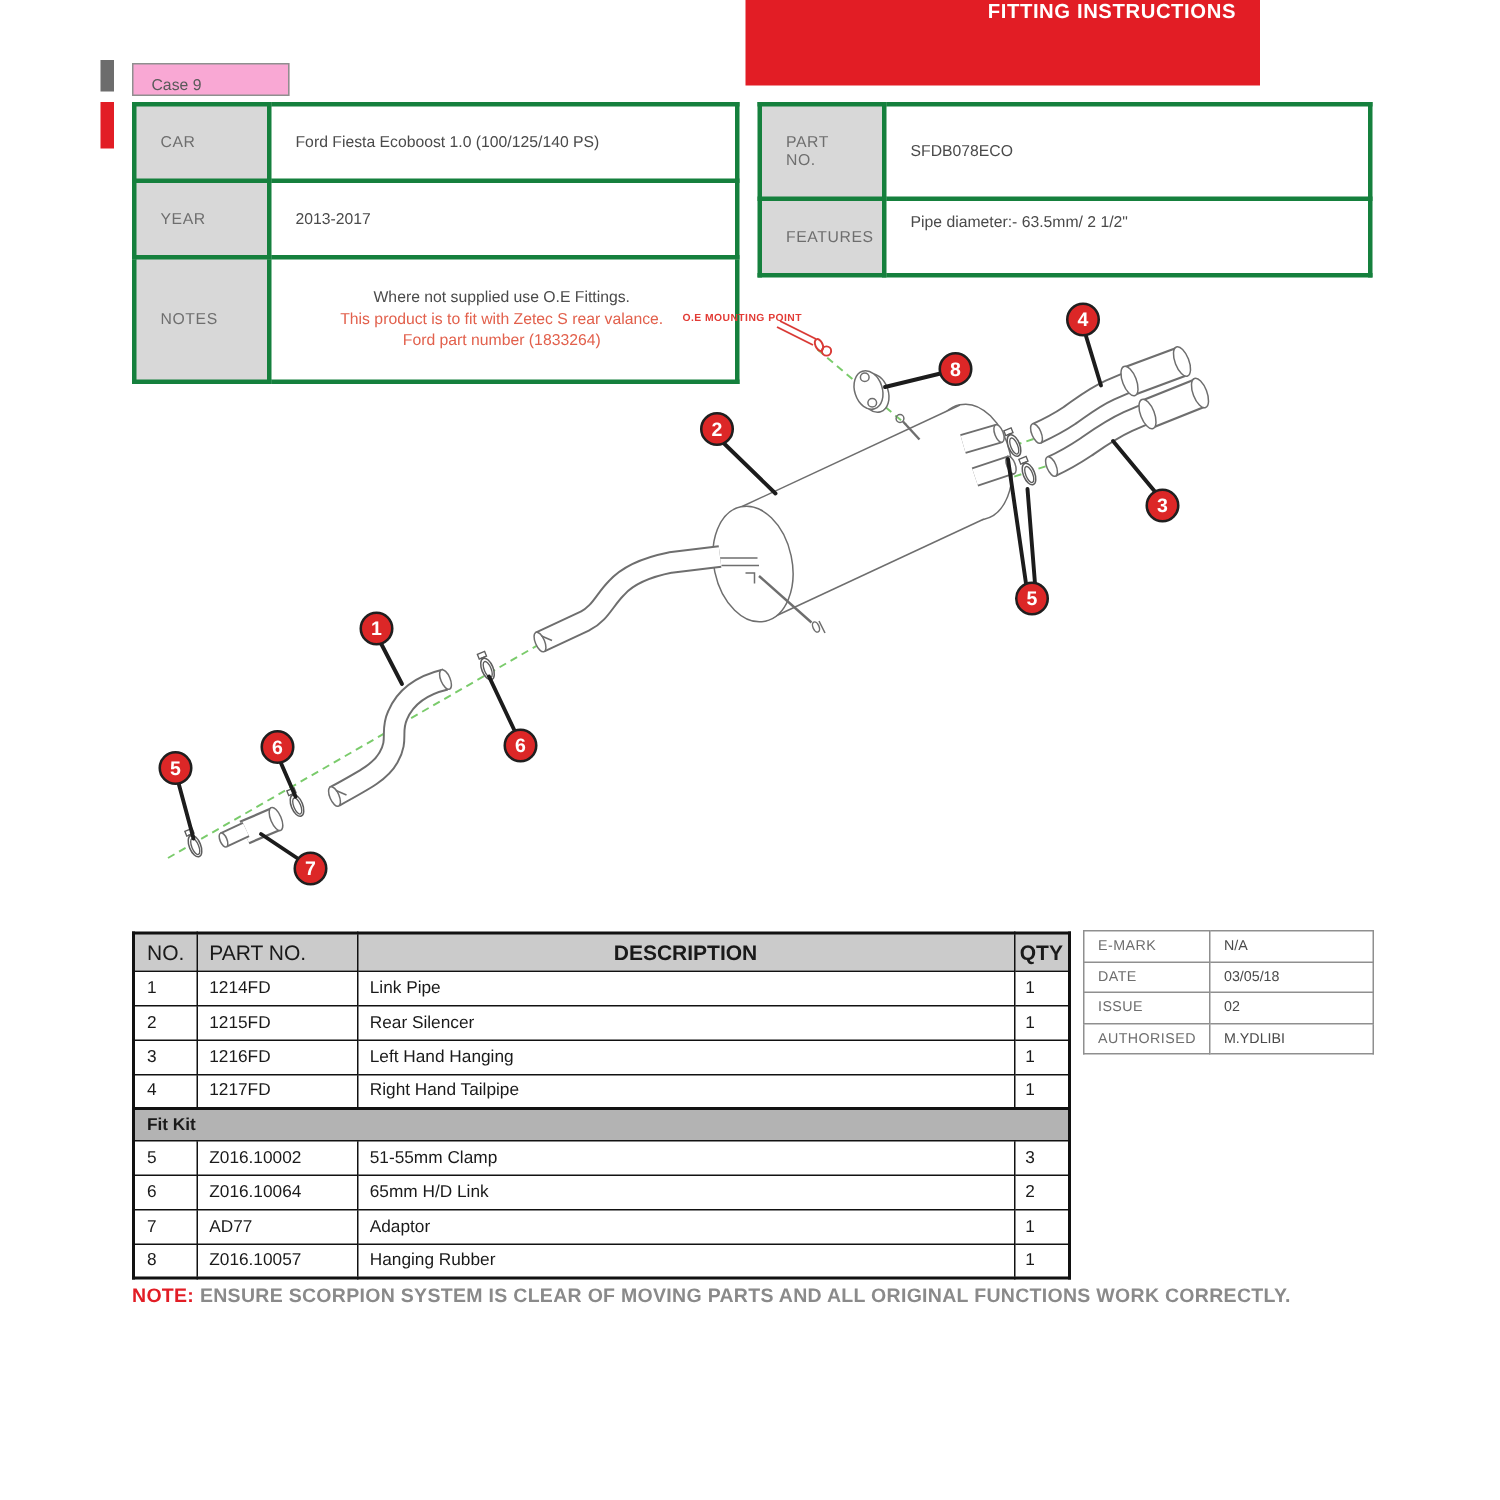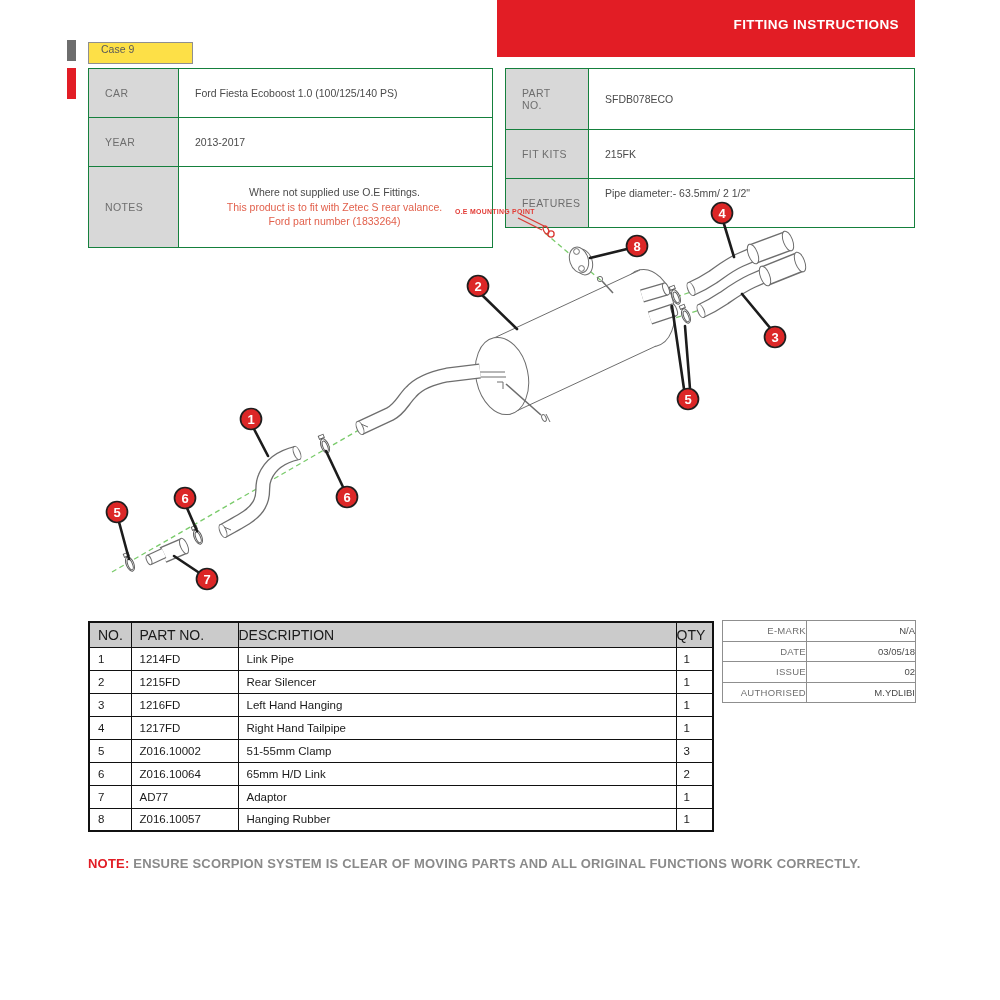--- a/index.html
+++ b/index.html
@@ -1,32 +1,32 @@
 <!DOCTYPE html>
 <html><head>
 <meta charset="utf-8">
 <style>
   html,body{margin:0;padding:0;background:#ffffff;}
   #page{position:relative;width:1000px;height:1000px;background:#ffffff;
         font-family:"Liberation Sans", sans-serif;overflow:hidden;}
 
   
-  #banner{position:absolute;left:497px;top:0;width:418px;height:57px;background:#e21d25;
-          display:flex;align-items:center;justify-content:flex-end;
+  #banner{position:absolute;left:497px;top:0;width:343px;height:57px;background:#e21d25;
+          display:flex;align-items:flex-start;justify-content:flex-end;
           padding:0 16px 9px 0;box-sizing:border-box;}
   #banner .t{color:#fff;font-size:13.5px;font-weight:bold;letter-spacing:.4px;}
   #gray-marker{position:absolute;left:67px;top:40px;width:9px;height:21px;background:#6d6d6d;}
   #red-marker{position:absolute;left:67px;top:68px;width:9px;height:31px;background:#e21d25;}
   #case-box{position:absolute;left:88px;top:42px;width:91px;height:20px;border:1.5px solid #8f8f8f;
-            background:#fde047;display:flex;align-items:flex-start;padding-left:12px;box-sizing:content-box;}
+            background:#f9a8d4;display:flex;align-items:flex-end;padding-left:12px;box-sizing:content-box;}
   #case-box span{font-size:10.5px;color:#5a5a5a;}
 
   
   .info-tbl{position:absolute;border-collapse:collapse;table-layout:fixed;}
-  .info-tbl td{border:1px solid #15803d;vertical-align:middle;box-sizing:border-box;
+  .info-tbl td{border:3px solid #15803d;vertical-align:middle;box-sizing:border-box;
                font-size:10.5px;padding:18px;}
   .info-tbl td.lbl{background:#d8d8d8;color:#6e6e6e;padding-left:16px;letter-spacing:.4px;}
   .info-tbl td.val{background:#fff;color:#4a4a4a;padding-left:16px;}
   #info-left{left:88px;top:68px;width:405px;}
   #info-right{left:505px;top:68px;width:410px;}
   .notes-val{line-height:14.5px;padding-top:3px;padding-bottom:3px;text-align:center;}
   .note-red{color:#e2604c;}
   .notes-val div{white-space:nowrap;}
   #info-right td.val.feat{vertical-align:top;padding-top:8px;}
 
@@ -42,30 +42,30 @@
   .co{fill:#dc2727;stroke:#1f1f1f;stroke-width:1.7;}
   .con{fill:#ffffff;font-size:13px;font-weight:bold;text-anchor:middle;}
   .oelabel{fill:#e23b35;font-size:6.9px;font-weight:bold;letter-spacing:.3px;}
 
   
   #parts{position:absolute;left:88px;top:621px;width:624px;border-collapse:collapse;
          table-layout:fixed;border:2px solid #111;}
   #parts td{border:1px solid #111;font-size:11.5px;color:#1a1a1a;padding:0 0 0 8px;
             box-sizing:border-box;vertical-align:middle;background:#fff;}
   #parts tr.hdr td{background:#cbcbcb;font-size:14px;height:25px;}
-  #parts tr.hdr td.c{text-align:left;padding-left:0;}
+  #parts tr.hdr td.c{text-align:center;padding-left:0;font-weight:bold;}
   #parts tr.body td{height:23px;}
   #parts tr.fitkit td{background:#b3b3b3;height:21px;font-weight:bold;font-size:11.5px;
                       border-top:2px solid #111;border-bottom:1.5px solid #111;}
   #parts td.qty{padding-left:7px;}
 
   
   #meta{position:absolute;left:722px;top:620px;width:193px;border-collapse:collapse;table-layout:fixed;}
   #meta td{border:1px solid #8f8f8f;height:20.5px;font-size:9.5px;padding:0 0 0 9px;
-           vertical-align:middle;background:#fff;box-sizing:border-box;text-align:right;}
+           vertical-align:middle;background:#fff;box-sizing:border-box;}
   #meta td.ml{color:#6e6e6e;letter-spacing:.3px;}
   #meta td.mv{color:#4a4a4a;}
 
   
   #footnote{position:absolute;left:88px;top:856px;font-size:13px;font-weight:600;
             color:#8a8a8a;letter-spacing:.2px;}
   #footnote .r{color:#e21d25;}
 </style>
 </head>
 <body>
@@ -108,24 +108,20 @@
 
   <table id="info-right" class="info-tbl">
     <colgroup>
         <col style="width:83px">
         <col>
       </colgroup>
     <tbody>
         <tr style="height:34px">
       <td class="lbl">PART NO.</td>
       <td class="val">SFDB078ECO</td>
-    </tr>
-    <tr style="height:34px">
-      <td class="lbl">FIT KITS</td>
-      <td class="val">215FK</td>
     </tr>
     <tr style="height:49px">
       <td class="lbl">FEATURES</td>
       <td class="val feat">Pipe diameter:- 63.5mm/  2 1/2"</td>
     </tr>
   </tbody>
     </table>
 
   <svg id="diagram" width="880" height="420" viewBox="60 195 880 420">
 
@@ -319,20 +315,23 @@
       <td>1216FD</td>
       <td>Left Hand Hanging</td>
       <td class="qty">1</td>
     </tr>
     <tr class="body">
       <td>4</td>
       <td>1217FD</td>
       <td>Right Hand Tailpipe</td>
       <td class="qty">1</td>
     </tr>
+    <tr class="fitkit">
+      <td colspan="4">Fit Kit</td>
+    </tr>
     <tr class="body">
       <td>5</td>
       <td>Z016.10002</td>
       <td>51-55mm Clamp</td>
       <td class="qty">3</td>
     </tr>
     <tr class="body">
       <td>6</td>
       <td>Z016.10064</td>
       <td>65mm H/D Link</td>

